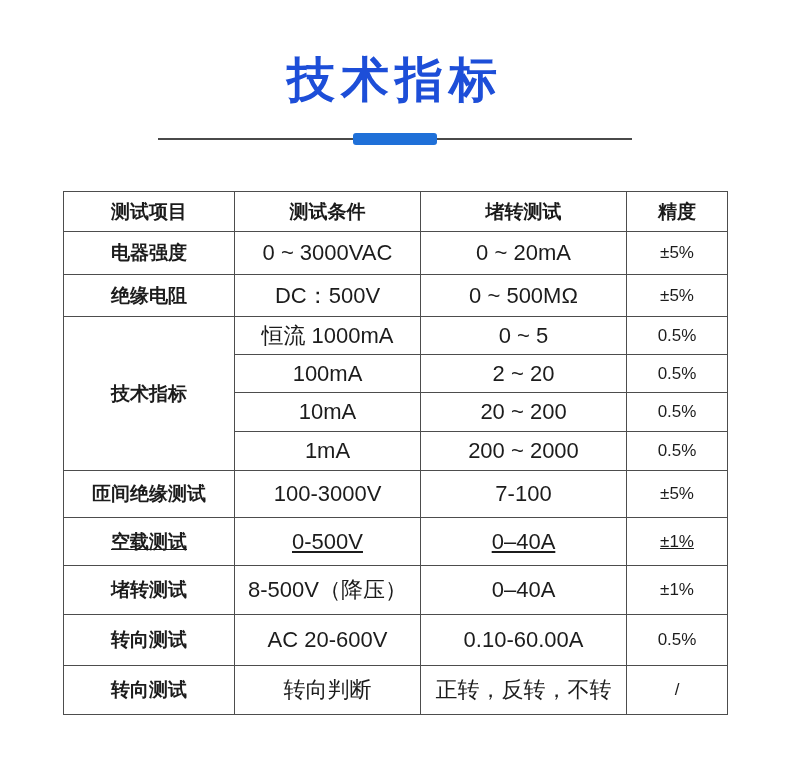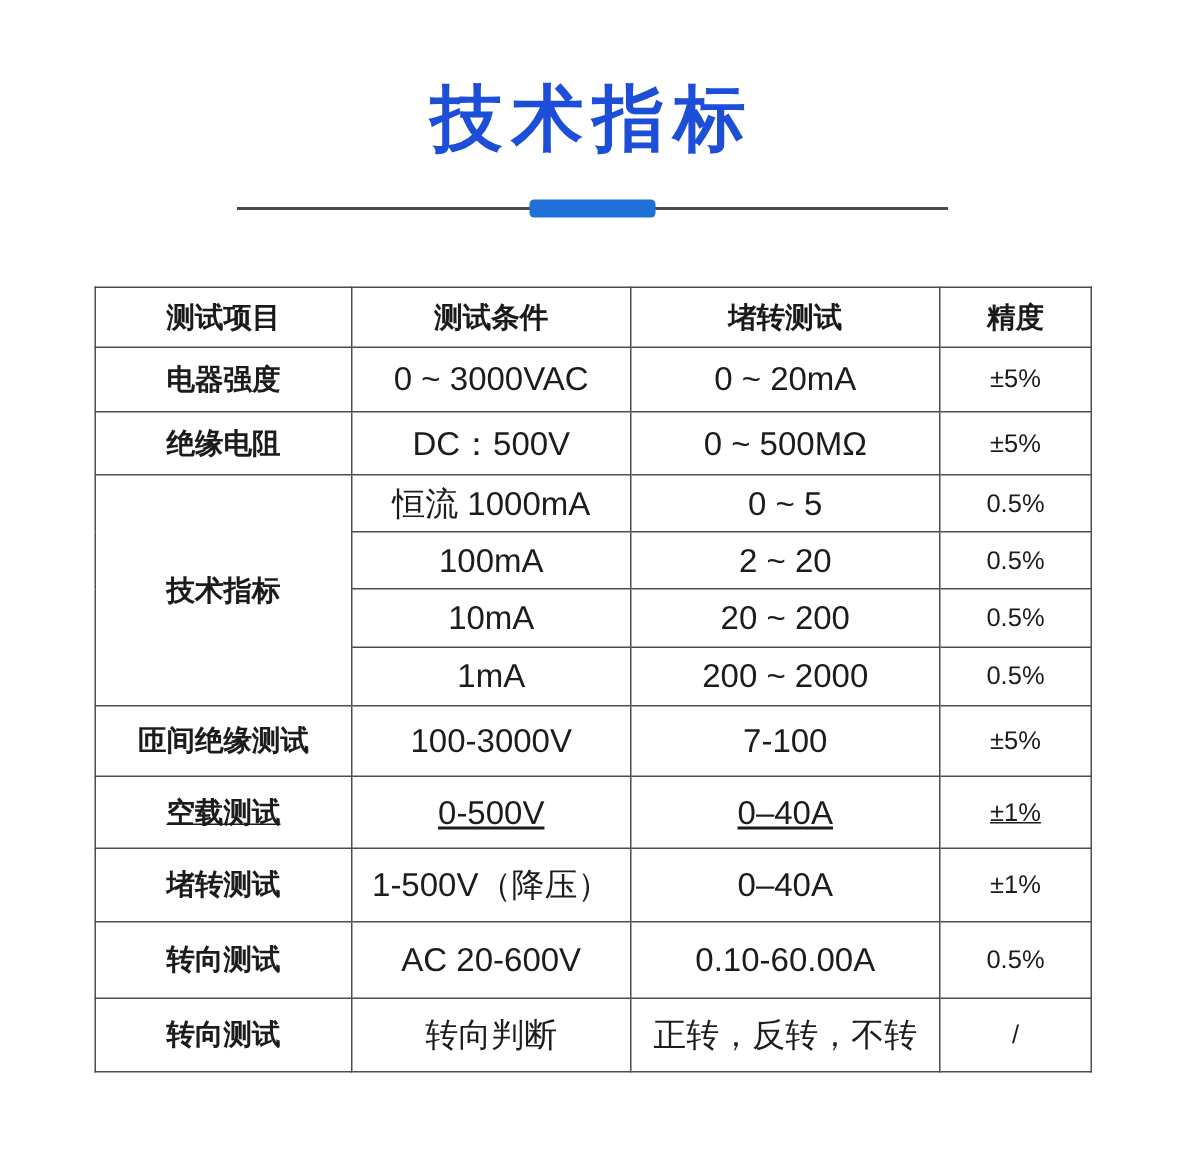--- a/index.html
+++ b/index.html
@@ -152,21 +152,21 @@
       <td class="acc-cell">±5%</td>
     </tr>
     <tr class="h48">
       <td class="item-cell">空载测试</td>
       <td>0-500V</td>
       <td>0–40A</td>
       <td class="acc-cell">±1%</td>
     </tr>
     <tr class="h49">
       <td class="item-cell">堵转测试</td>
-      <td>1-500V（降压）</td>
+      <td>8-500V（降压）</td>
       <td>0–40A</td>
       <td class="acc-cell">±1%</td>
     </tr>
     <tr class="h51">
       <td class="item-cell">转向测试</td>
       <td>AC 20-600V</td>
       <td>0.10-60.00A</td>
       <td class="acc-cell">0.5%</td>
     </tr>
     <tr class="h49">

